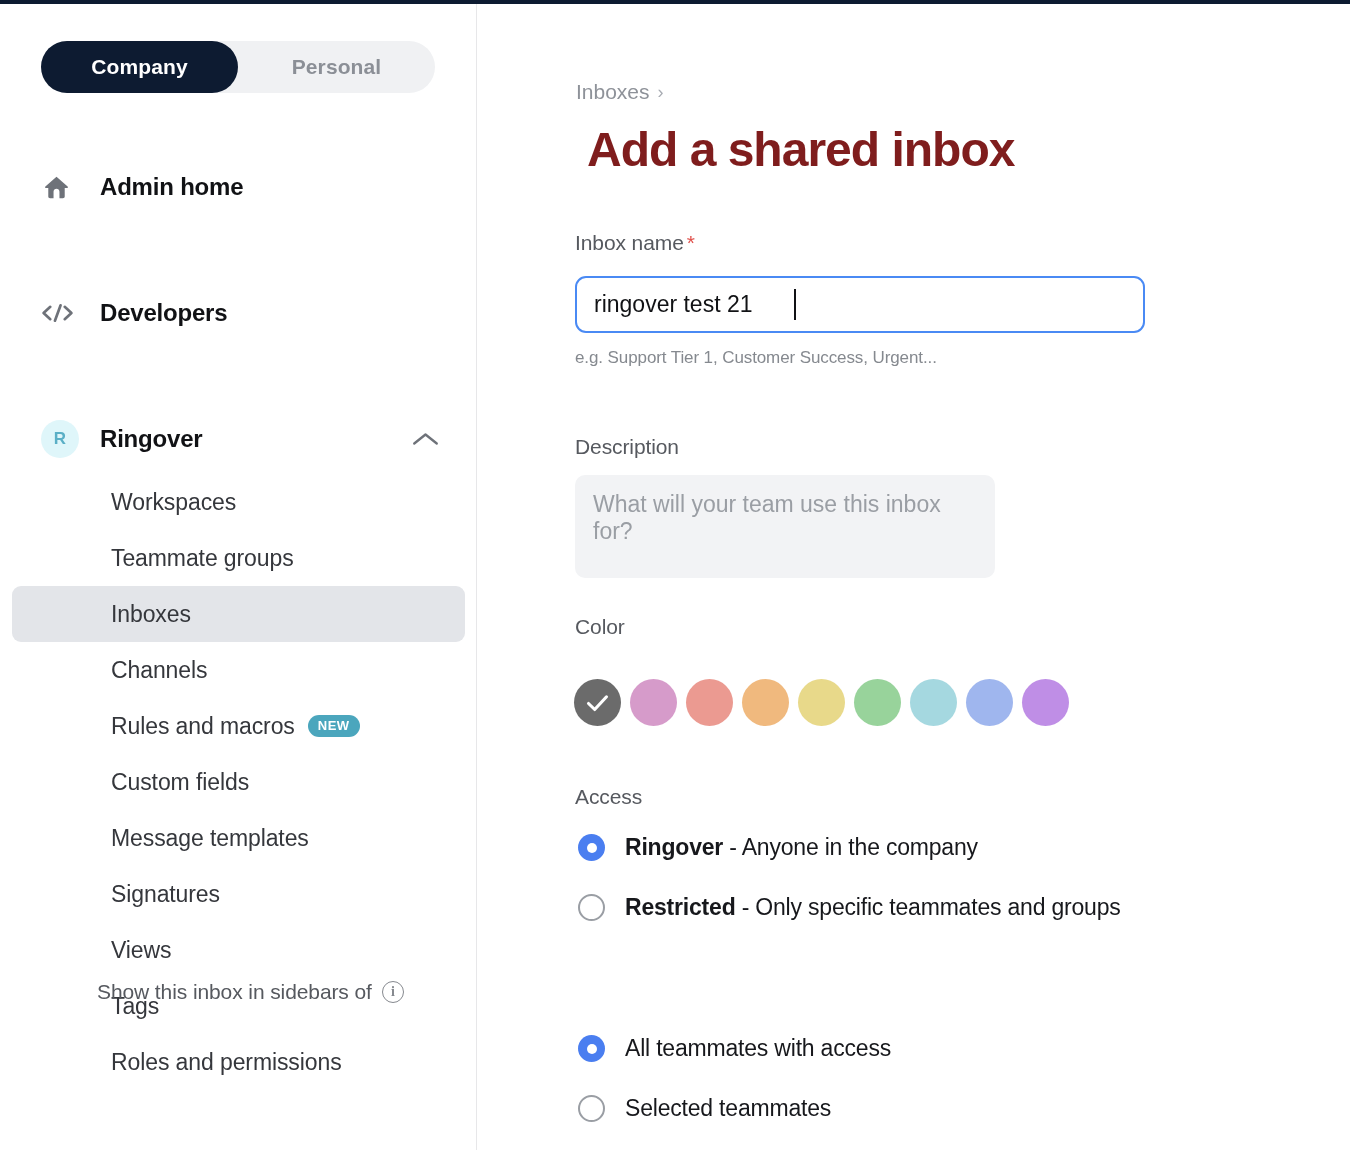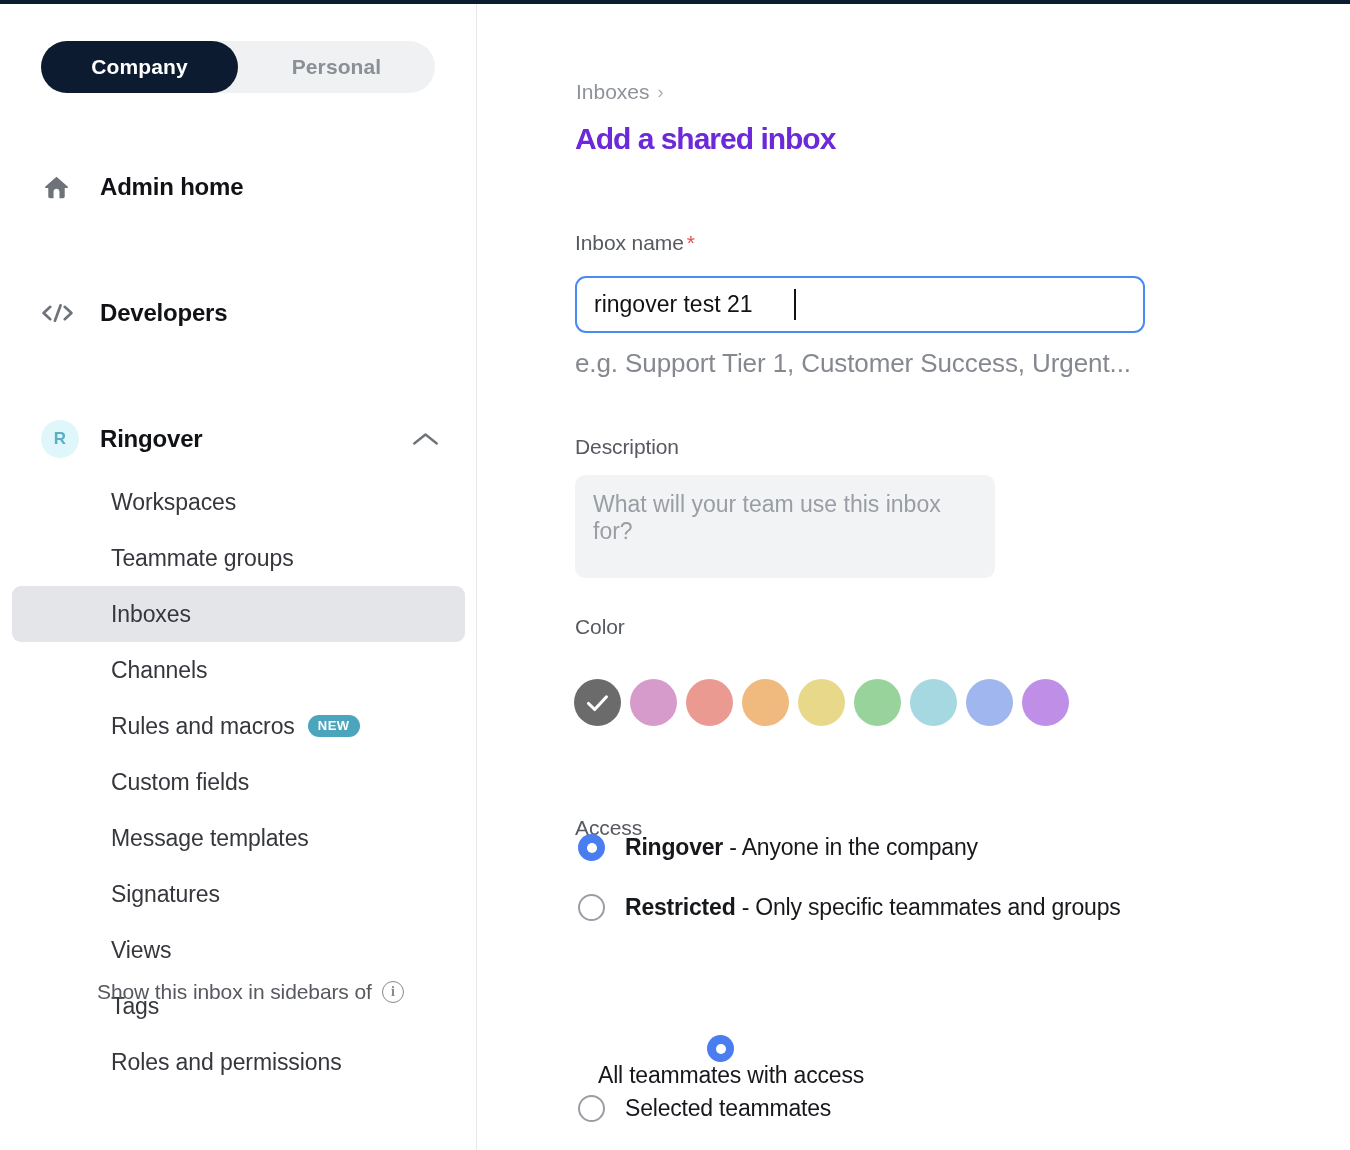--- a/index.html
+++ b/index.html
@@ -193,24 +193,24 @@
     color: #8e9299;
     cursor: pointer;
   }
   .crumb .c-sep {
     font-size: 18px;
     color: #a8acb3;
   }
   .page-title {
     position: absolute;
     top: 118px;
-    left: 97px;
-    font-size: 30px;
-    font-weight: bold;
-    color: #6d28d9;
+    left: 109px;
+    font-size: 48px;
+    font-weight: bold;
+    color: #7f1d1d;
     letter-spacing: -1px;
   }
 
   .field-label {
     font-size: 21px;
     color: #56595f;
     letter-spacing: -.1px;
   }
   .req { color: #e0514c; margin-left: 3px; }
 
@@ -236,21 +236,21 @@
     top: 285px;
     left: 316px;
     width: 1.5px;
     height: 31px;
     background: #111215;
   }
   .hint {
     position: absolute;
     top: 344px;
     left: 97px;
-    font-size: 26px;
+    font-size: 17px;
     color: #85898f;
     letter-spacing: -.1px;
   }
 
   .lbl-description { position: absolute; top: 431px; left: 97px; }
   .desc-area {
     position: absolute;
     top: 471px;
     left: 97px;
     width: 420px;
@@ -280,21 +280,21 @@
     height: 47px;
     border-radius: 50%;
     cursor: pointer;
     display: flex;
     align-items: center;
     justify-content: center;
     border: none;
     padding: 0;
   }
 
-  .lbl-access { position: absolute; top: 781px; left: 97px; margin-top: 31px; }
+  .lbl-access { position: absolute; top: 781px; left: 97px; }
   .radio-row {
     position: absolute;
     display: flex;
     align-items: center;
     cursor: pointer;
   }
   .radio {
     width: 27px;
     height: 27px;
     border-radius: 50%;
@@ -342,21 +342,21 @@
     border: 1.6px solid #86898f;
     color: #86898f;
     font-size: 14px;
     font-weight: bold;
     display: flex;
     align-items: center;
     justify-content: center;
     font-family: "Liberation Serif", serif;
     cursor: pointer;
   }
-  .sb-r1 { top: 1035px; left: 578px; flex-direction: column; }
+  .sb-r1 { top: 1035px; left: 578px; }
   .sb-r2 { top: 1095px; left: 578px; }
 </style>
 </head>
 <body>
 
 <div id="app">
 
   <div class="top-strip"></div>
 
   <aside class="sidebar">

